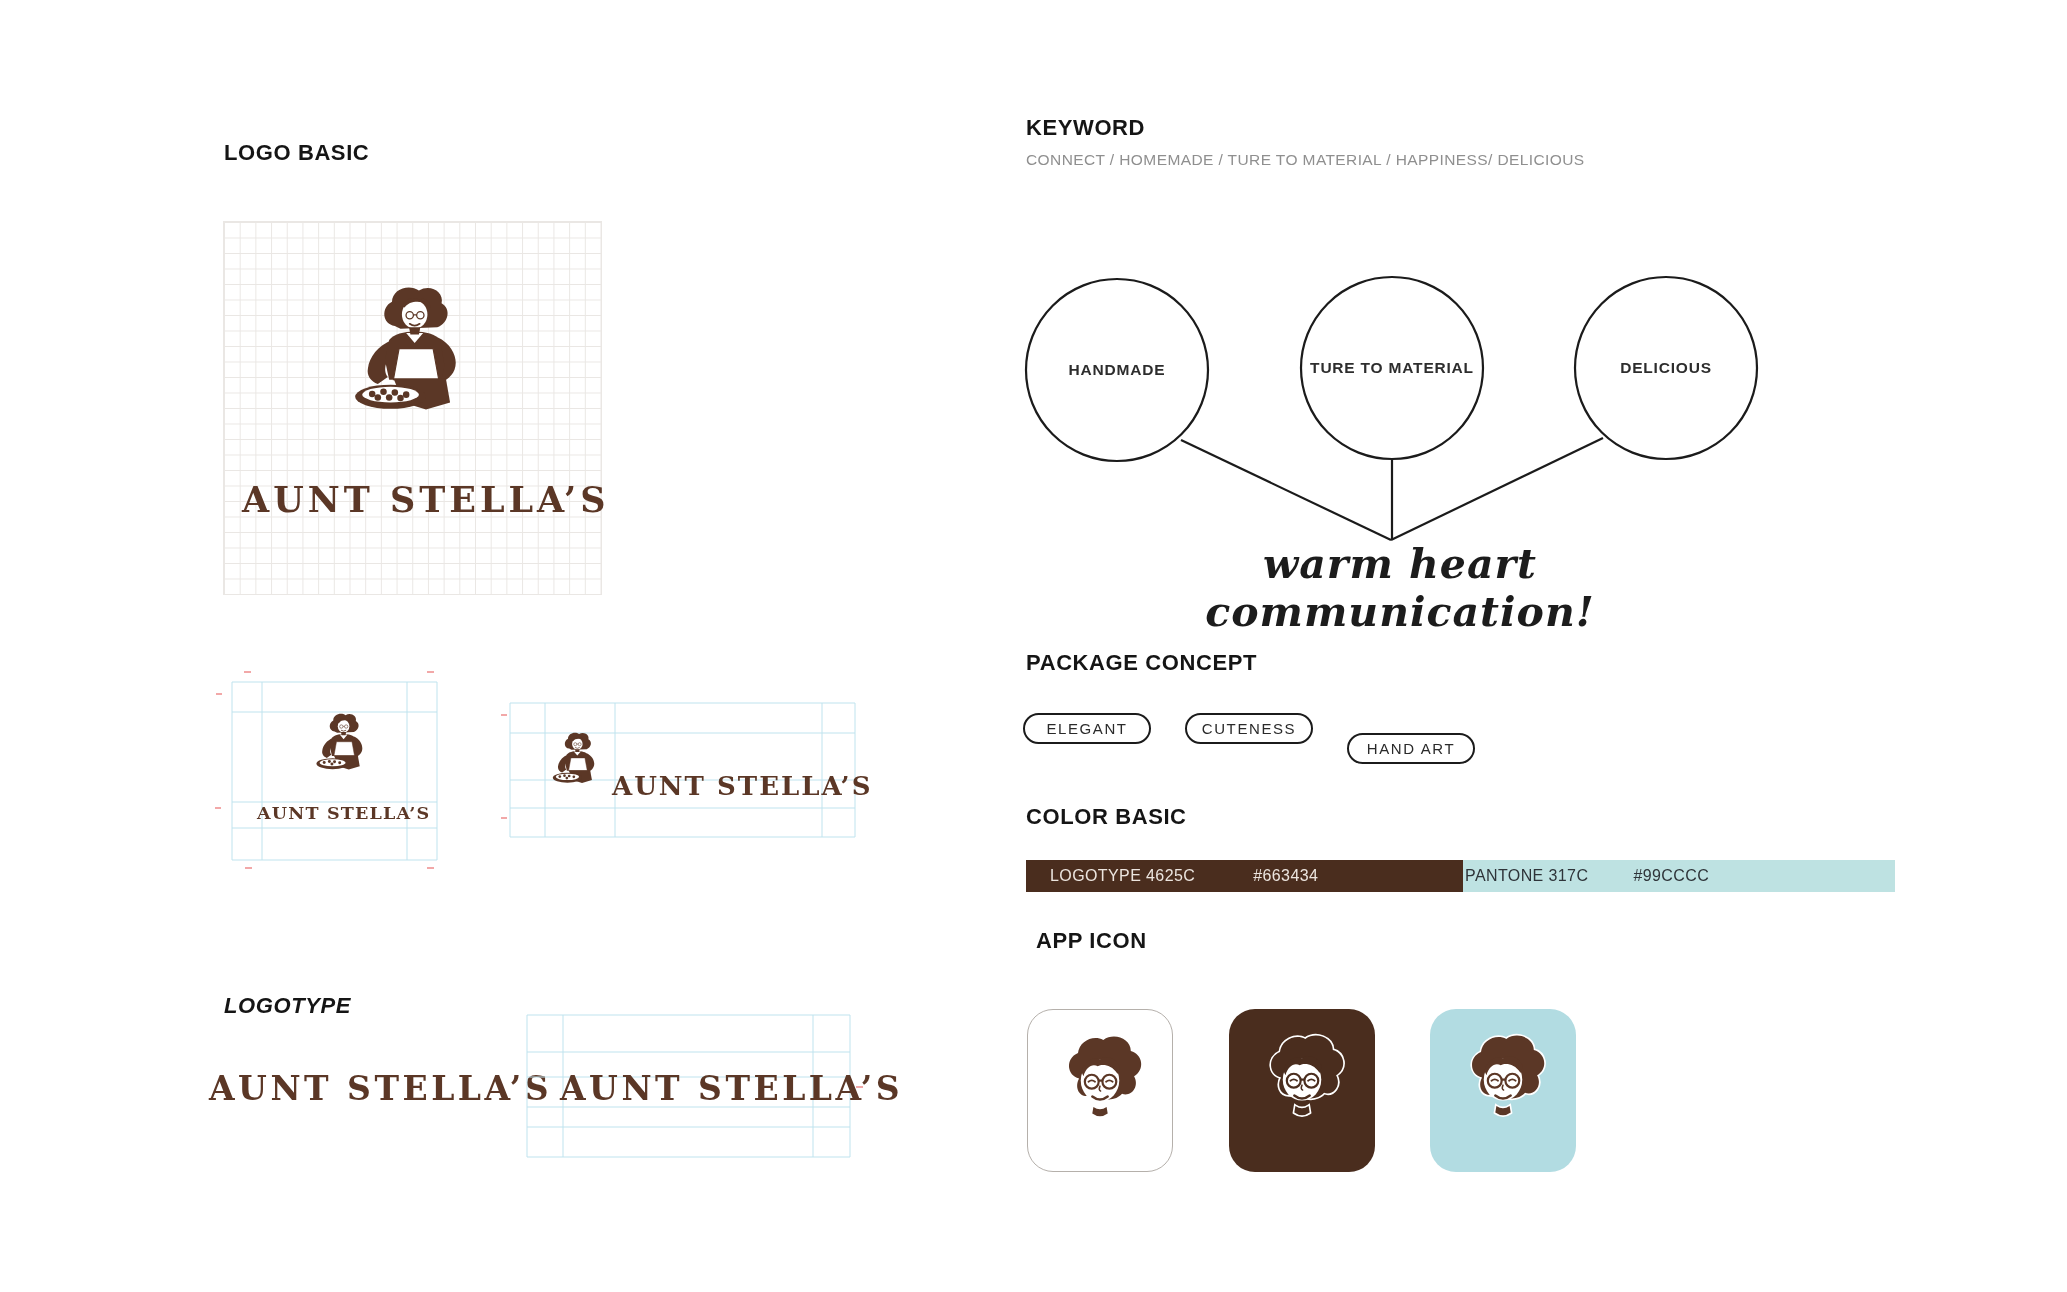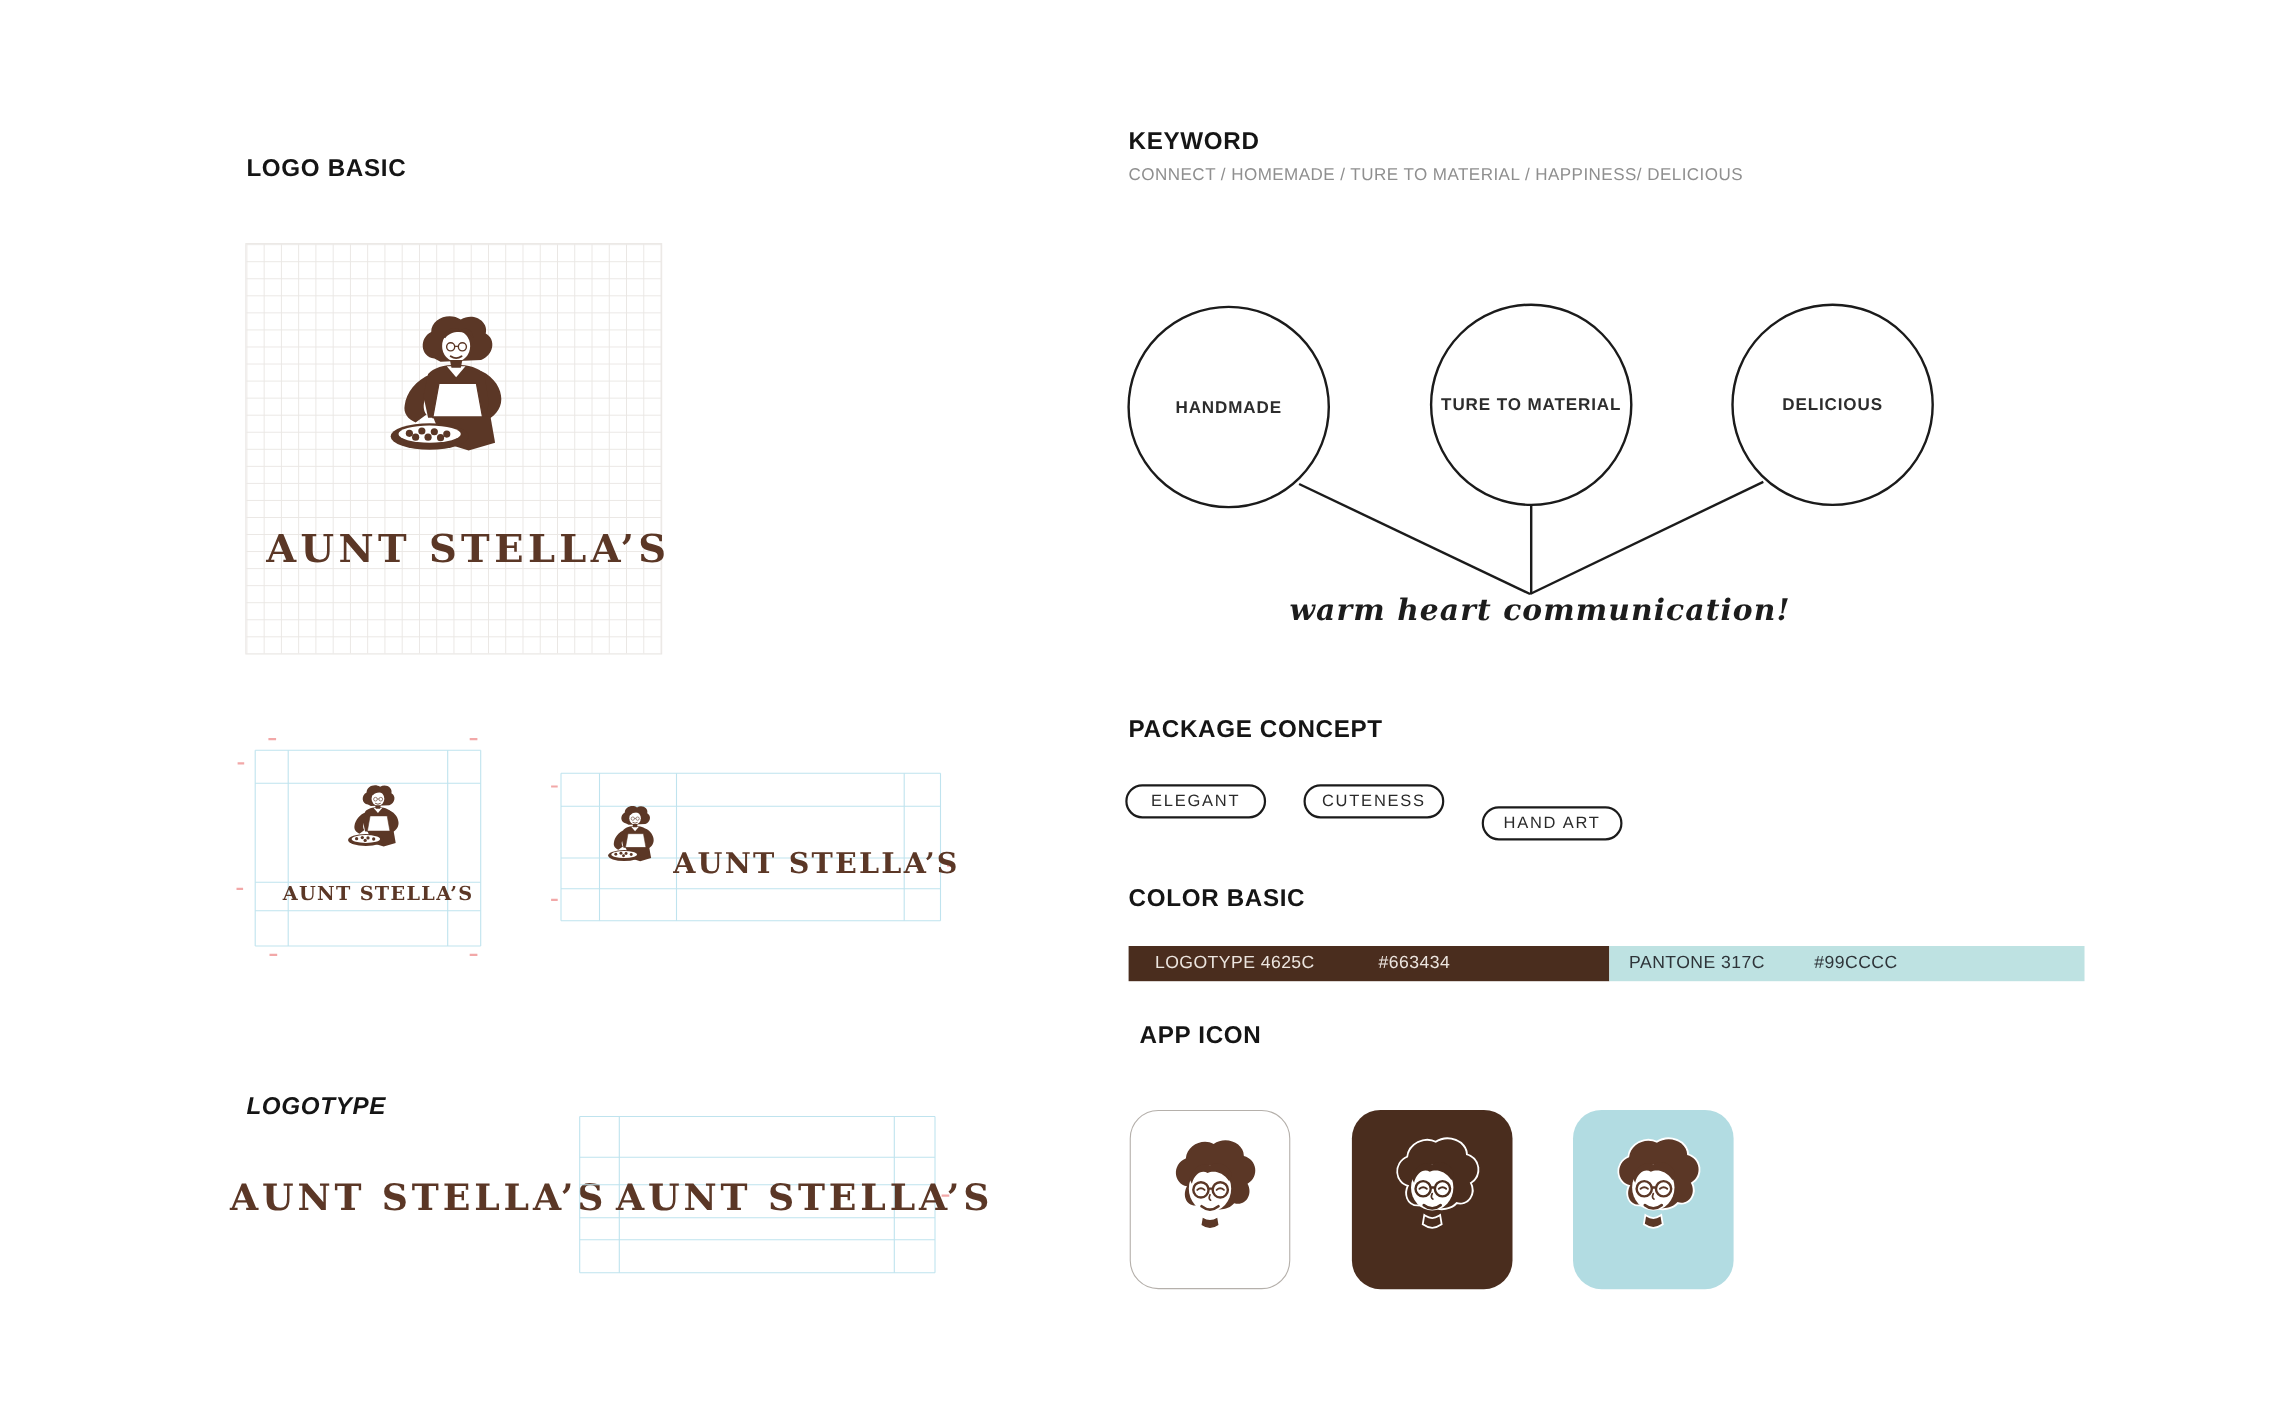--- a/index.html
+++ b/index.html
@@ -16,21 +16,21 @@
     background-size:15.7px 15.5px;}
   .wordmark{font-family:"DejaVu Serif","Liberation Serif",serif;font-weight:bold;color:#5b3726;
     text-align:center;white-space:nowrap;}
   .wm-xl{font-size:35px;letter-spacing:4px;line-height:38px;}
   .wm-sm{font-size:17.5px;letter-spacing:1.2px;line-height:20px;}
   .wm-md{font-size:26px;letter-spacing:2px;line-height:29px;}
   .wm-lg{font-size:33px;letter-spacing:3.5px;line-height:36px;}
   .figure{color:#5b3726;}
   
   .tagline{font-family:"DejaVu Serif","Liberation Serif",serif;font-style:italic;font-weight:bold;
-    font-size:27px;color:#1c1c1c;text-align:center;letter-spacing:1px;}
+    font-size:41px;color:#1c1c1c;text-align:center;letter-spacing:1px;}
   
   .pill{height:31px;border:2px solid #1b1b1b;border-radius:16px;background:#fff;
     display:flex;align-items:center;justify-content:center;
     font-size:15px;letter-spacing:1.6px;color:#2a2a2a;box-sizing:border-box;}
   
   .swatch{height:32px;display:flex;align-items:center;font-size:16px;letter-spacing:.4px;box-sizing:border-box;}
   .swatch .hex{display:inline-block;}
   
   .tile{width:146px;height:163px;border-radius:26px;box-sizing:border-box;}
   .tile svg{display:block;margin:16px auto 0 auto;}
@@ -194,21 +194,21 @@
   <div class="abs h" style="left:1026px;top:650px;">PACKAGE CONCEPT</div>
   <div class="abs pill" style="left:1023px;top:713px;width:128px;">ELEGANT</div>
   <div class="abs pill" style="left:1185px;top:713px;width:128px;">CUTENESS</div>
   <div class="abs pill" style="left:1347px;top:713px;width:128px;margin-top:20px;">HAND ART</div>
 
   <div class="abs h" style="left:1026px;top:804px;">COLOR BASIC</div>
   <div class="abs swatch" style="left: 1026px; top: 860px; width: 437px; padding-left: 24px; background: rgb(74, 45, 30);">
     <span style="color: rgb(236, 229, 223);">LOGOTYPE 4625C</span>
     <span class="hex" style="margin-left: 58px; color: rgb(236, 229, 223);">#663434</span>
   </div>
-  <div class="abs swatch" style="left: 1463px; top: 860px; width: 432px; padding-left: 18px; background: rgb(190, 226, 226);">
+  <div class="abs swatch" style="left: 1463px; top: 860px; width: 432px; padding-left: 2px; background: rgb(190, 226, 226);">
     <span style="color: rgb(46, 52, 57);">PANTONE 317C</span>
     <span class="hex" style="margin-left: 45px; color: rgb(46, 52, 57);">#99CCCC</span>
   </div>
 
   <div class="abs h" style="left:1026px;top:928px;margin-left:10px;">APP ICON</div>
 
   <div class="abs tile" style="left:1027px;top:1009px;background:#ffffff;border:1.5px solid #b5b0ab;">
     <svg width="110" height="118" viewBox="0 0 100 100" style="color:#5b3726;">
       <path class="hair" fill="currentColor" d="M31,44 C20,42 18,26 30,21 C31,10 44,4 53,9 C63,2 78,8 78,19 C89,22 91,36 81,42 C86,51 79,61 70,58 C66,63 56,65 52,61 L38,60 C30,60 27,51 31,44 Z"></path>
       <ellipse class="face-bg" cx="50" cy="46" rx="17.5" ry="19"></ellipse>

